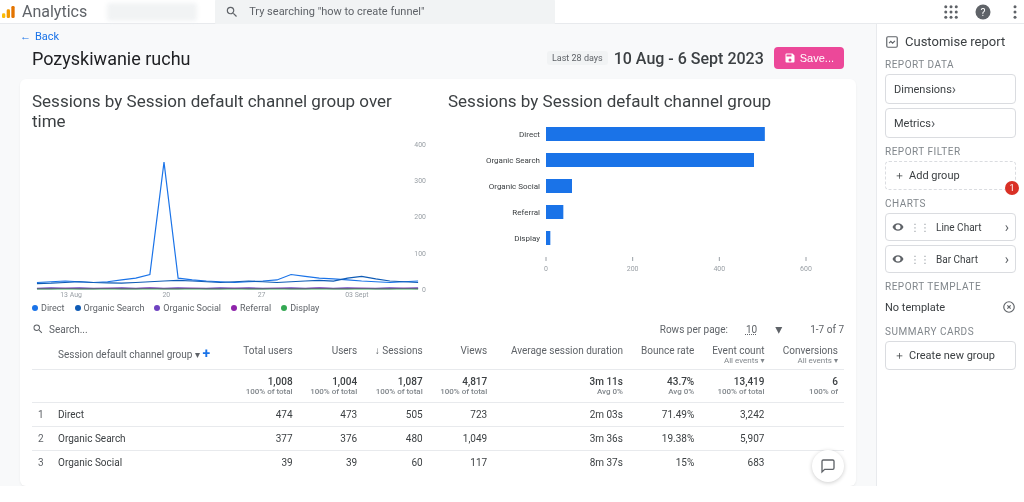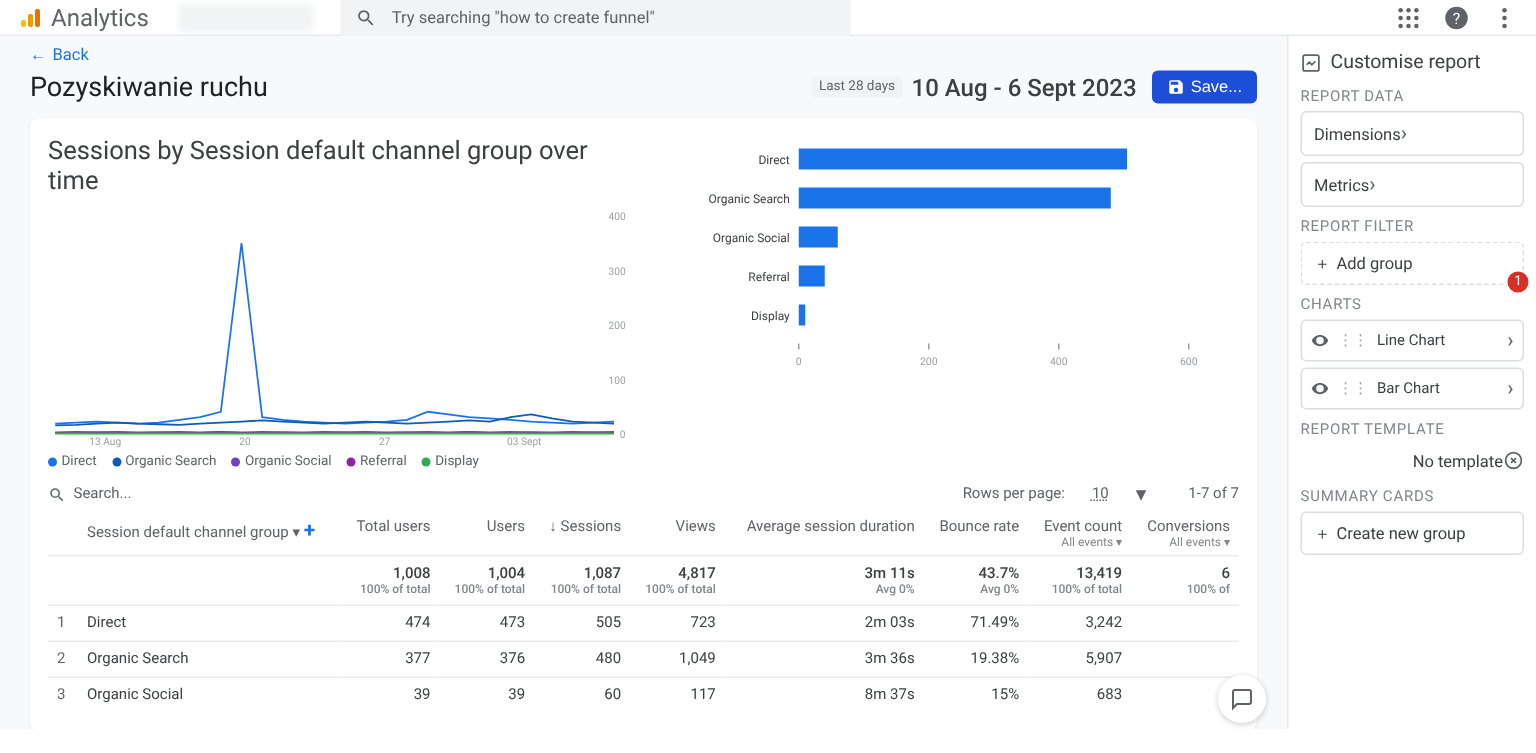--- a/index.html
+++ b/index.html
@@ -1,64 +1,64 @@
 <!DOCTYPE html>
 <html><head>
 <meta charset="utf-8">
 <style>
 * { box-sizing: border-box; margin: 0; padding: 0; }
 body { font-family: 'Google Sans', Roboto, Arial, sans-serif; font-size: 12px; color: #3c4043; background: #fff; width: 1024px; height: 502px; overflow: hidden; }
-.topbar { display: flex; align-items: center; height: 24px; padding: 0 12px; border-bottom: 1px solid #e8eaed; }
+.topbar { display: flex; align-items: center; height: 24px; padding: 0 0; border-bottom: 1px solid #e8eaed; }
 .logo { display: flex; align-items: center; gap: 6px; }
 .logo-icon { width: 16px; height: 16px; }
 .logo-text { font-size: 16px; color: #5f6368; }
 .account-blur { width: 90px; height: 18px; background: #f1f3f4; filter: blur(2px); margin-left: 20px; border-radius: 3px; }
 .search-box { display: flex; align-items: center; background: #f1f3f4; border-radius: 4px; height: 28px; width: 340px; margin-left: 18px; padding: 0 10px; color: #5f6368; }
 .search-box svg { width: 14px; height: 14px; margin-right: 10px; }
 .top-icons { margin-left: auto; display: flex; align-items: center; gap: 14px; color: #5f6368; }
 .top-icons svg { width: 18px; height: 18px; }
 .main { display: flex; height: calc(100% - 40px); }
 .content { flex: 1; background: #f8f9fa; overflow: hidden; display: flex; flex-direction: column; }
 .back-row { display: flex; align-items: center; padding: 6px 20px 2px; font-size: 11px; }
 .back-row a { color: #1a73e8; text-decoration: none; display: flex; align-items: center; gap: 4px; }
-.title-row { display: flex; align-items: center; padding: 2px 20px 10px; }
+.title-row { display: flex; align-items: center; padding: 2px 32px 10px; }
 .page-title { font-size: 18px; color: #202124; font-weight: 400; }
 .title-spacer { flex: 1; }
 .date-chip { background: #f1f3f4; border-radius: 3px; font-size: 9px; padding: 2px 5px; color: #5f6368; margin-right: 6px; }
 .date-range { font-size: 16px; color: #3c4043; margin-right: 10px; font-weight: 500; }
-.save-btn { background: #1d4ed8; color: #fff; border: none; border-radius: 4px; padding: 5px 10px; font-size: 11px; display: flex; align-items: flex-end; gap: 4px; cursor: pointer; }
+.save-btn { background: #ec4899; color: #fff; border: none; border-radius: 4px; padding: 5px 10px; font-size: 11px; display: flex; align-items: flex-end; gap: 4px; cursor: pointer; }
 .card { background: #fff; border-radius: 6px; margin: 0 20px; padding: 12px; box-shadow: 0 1px 2px rgba(60,64,67,.08); }
 .charts-row { display: flex; gap: 20px; }
 .chart-col { flex: 1; }
 .chart-title { font-size: 17px; color: #3c4043; margin-bottom: 8px; }
 .line-chart-area { height: 160px; position: relative; }
 .bar-chart-area { height: 160px; }
 .legend { display: flex; gap: 10px; font-size: 9px; color: #5f6368; margin-top: 4px; flex-wrap: wrap; }
 .legend-item { display: flex; align-items: center; gap: 3px; }
 .dot { width: 6px; height: 6px; border-radius: 50%; }
 .table-toolbar { display: flex; align-items: center; padding: 8px 0 4px; font-size: 10px; color: #5f6368; }
 .table-search { display: flex; align-items: center; gap: 5px; }
 .table-pager { margin-left: auto; display: flex; align-items: center; gap: 18px; }
 table { width: 100%; border-collapse: collapse; font-size: 10px; }
 th { text-align: right; font-weight: 400; color: #5f6368; padding: 4px 6px; vertical-align: top; }
 th:first-child { text-align: left; }
 td { text-align: right; padding: 6px; border-top: 1px solid #e8eaed; }
 td:first-child, td:nth-child(2) { text-align: left; }
 td:first-child { width: 20px; color: #5f6368; }
 .sub { font-size: 8px; color: #80868b; display: block; }
 .totals td { font-weight: 500; }
-.sidebar { width: 166px; border-left: 1px solid #e8eaed; background: #fff; padding: 10px 8px; font-size: 11px; overflow-y: auto; }
+.sidebar { width: 148px; border-left: 1px solid #e8eaed; background: #fff; padding: 10px 8px; font-size: 11px; overflow-y: auto; }
 .side-title { display: flex; align-items: center; gap: 6px; font-size: 13px; color: #3c4043; margin-bottom: 10px; }
 .side-section-label { font-size: 10px; color: #80868b; text-transform: uppercase; letter-spacing: 0.5px; margin: 8px 0 4px; }
 .side-item { display: flex; align-items: center; border: 1px solid #dadce0; border-radius: 4px; padding: 6px 8px; margin-bottom: 4px; font-size: 11px; cursor: pointer; }
 .side-item-chart { display: flex; align-items: center; gap: 6px; border: 1px solid #dadce0; border-radius: 4px; padding: 5px 6px; margin-bottom: 4px; font-size: 10px; cursor: pointer; }
 .side-item-chart .spacer { flex: 1; }
 .add-filter-box { border: 1px dashed #dadce0; border-radius: 4px; padding: 6px 8px; display: flex; align-items: center; gap: 4px; position: relative; cursor: pointer; font-size: 11px; }
 .badge { position: absolute; right: -4px; bottom: -6px; width: 14px; height: 14px; background: #d93025; color: #fff; border-radius: 50%; font-size: 9px; display: flex; align-items: center; justify-content: center; }
-.no-template { display: flex; align-items: center; justify-content: flex-end; font-size: 11px; padding: 4px 0; }
+.no-template { display: flex; align-items: center; justify-content: space-between; font-size: 11px; padding: 4px 0; }
 .chat-fab { position: absolute; right: 180px; bottom: 20px; width: 32px; height: 32px; border-radius: 50%; background: #fff; box-shadow: 0 1px 4px rgba(0,0,0,.2); display: flex; align-items: center; justify-content: center; }
 .chevron { font-size: 14px; color: #5f6368; }
 .eye { width: 12px; height: 12px; }
 .drag { color: #9aa0a6; font-size: 10px; }
 </style>
 </head>
 <body>
 
 <div class="topbar">
   <div class="logo">
@@ -145,20 +145,21 @@
           </div>
           <div class="legend" id="legend">
               <span class="legend-item"><span class="dot" style="background:#1a73e8"></span>Direct</span>
               <span class="legend-item"><span class="dot" style="background:#0f5bb5"></span>Organic Search</span>
               <span class="legend-item"><span class="dot" style="background:#6f42c1"></span>Organic Social</span>
               <span class="legend-item"><span class="dot" style="background:#8e24aa"></span>Referral</span>
               <span class="legend-item"><span class="dot" style="background:#34a853"></span>Display</span>
             </div>
         </div>
         <div class="chart-col">
+          <div class="chart-title">Sessions by Session default channel group</div>
           <div class="bar-chart-area">
             <svg id="bar-svg" width="100%" height="100%" viewBox="0 0 340 160">
                 <text x="64" y="18" font-size="8" fill="#3c4043" text-anchor="end">Direct</text>
                 <rect x="70" y="8" width="218.83333333333334" height="14" fill="#1a73e8"></rect>
                 <text x="64" y="44" font-size="8" fill="#3c4043" text-anchor="end">Organic Search</text>
                 <rect x="70" y="34" width="208" height="14" fill="#1a73e8"></rect>
                 <text x="64" y="70" font-size="8" fill="#3c4043" text-anchor="end">Organic Social</text>
                 <rect x="70" y="60" width="26" height="14" fill="#1a73e8"></rect>
                 <text x="64" y="96" font-size="8" fill="#3c4043" text-anchor="end">Referral</text>
                 <rect x="70" y="86" width="17.333333333333332" height="14" fill="#1a73e8"></rect>

